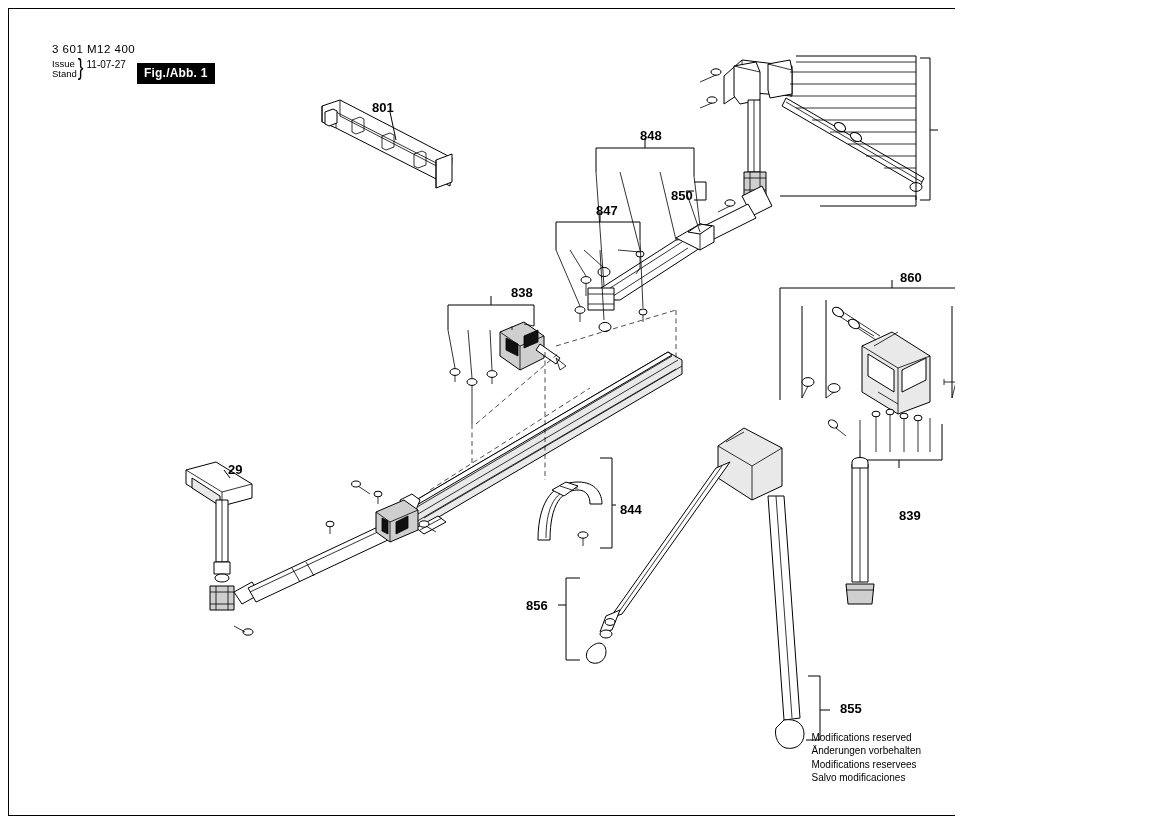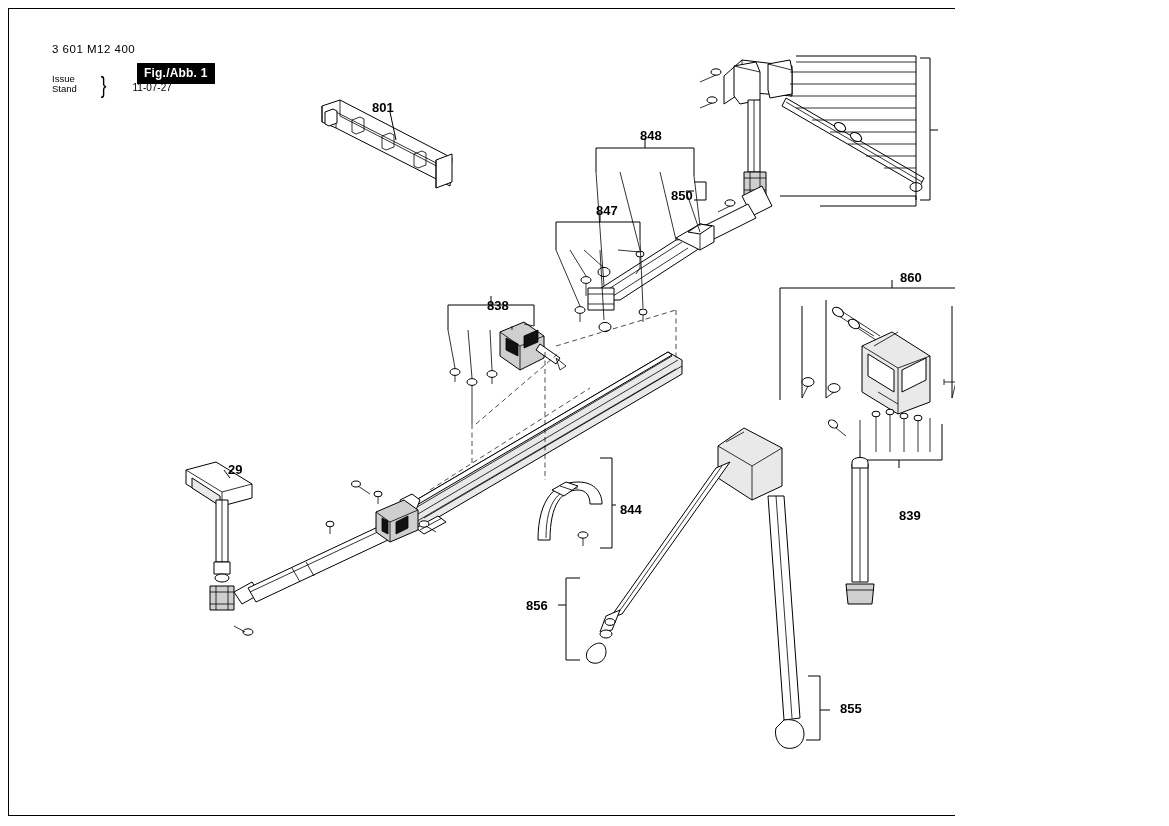--- a/index.html
+++ b/index.html
@@ -35,23 +35,22 @@
     color: #000;
     line-height: 1.25;
   }
   .hdr .partno {
     letter-spacing: 0.5px;
     font-size: 11.5px;
     white-space: nowrap;
   }
   .hdr .issue-row {
     display: flex;
-    align-items: flex-end;
-    margin-top: 18px;
-    gap: 23px;
+    align-items: flex-start;
+    margin-top: 3px;
   }
   .hdr .issue-labels {
     font-size: 9.5px;
     line-height: 1.05;
     text-align: left;
   }
   .hdr .brace {
     font-size: 17px;
     line-height: 1;
     margin: 0 2px 0 1px;
@@ -366,21 +365,27 @@
     </g>
 
   </svg>
 
   <div class="callout" style="left:372px; top:100px;">801</div>
   <div class="callout" style="left:640px; top:128px;">848</div>
   <div class="callout" style="left:671px; top:188px;">850</div>
   <div class="callout" style="left:938px; top:133px;margin-left:19px;">830</div>
   <div class="callout" style="left:596px; top:203px;">847</div>
   <div class="callout" style="left:900px; top:270px;">860</div>
-  <div class="callout" style="left:487px; top:285px;margin-top:13px;">838</div>
+  <div class="callout" style="left:511px; top:285px;">838</div>
   <div class="callout" style="left:899px; top:472px;margin-top:36px;">839</div>
   <div class="callout" style="left:228px; top:462px;">29</div>
   <div class="callout" style="left:620px; top:502px;">844</div>
   <div class="callout" style="left:526px; top:598px;">856</div>
   <div class="callout" style="left:840px; top:701px;">855</div>
 
+  <div class="notes">
+    <div>Modifications reserved</div>
+    <div>Änderungen vorbehalten</div>
+    <div>Modifications reservees</div>
+    <div>Salvo modificaciones</div>
+  </div>
 
 </div>
 
 </body></html>

